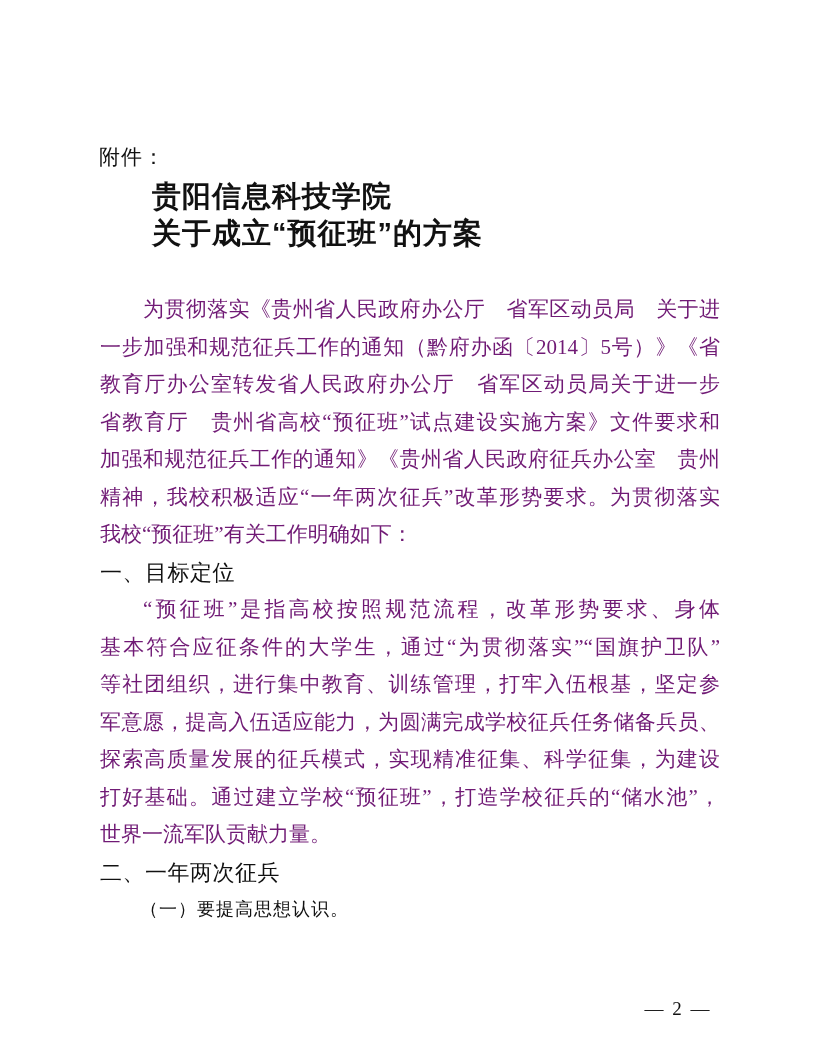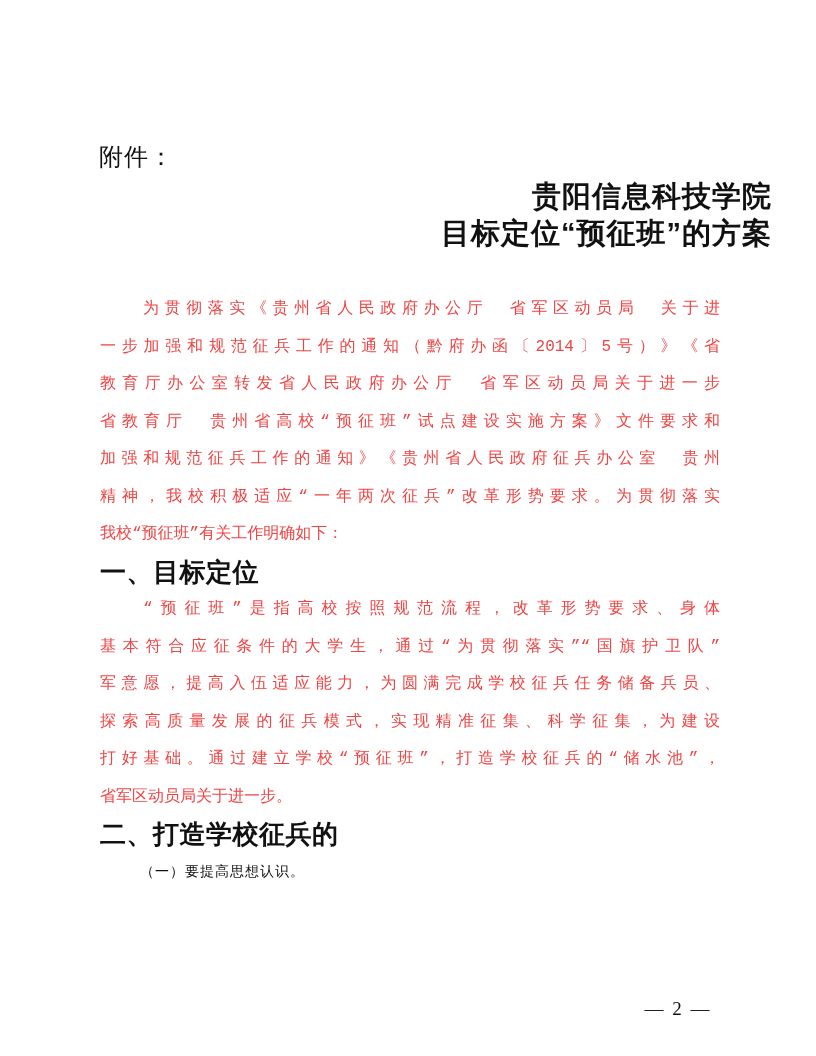--- a/index.html
+++ b/index.html
@@ -17,73 +17,73 @@
   .doc-page {
     position: absolute;
     inset: 0;
     background: #ffffff;
   }
   .attachment {
     position: absolute;
     left: 99px;
     top: 144px;
     font-family: "Liberation Serif", "DejaVu Serif", serif;
-    font-size: 24px;
+    font-size: 21px;
     line-height: 26px;
     letter-spacing: 1px;
   }
   .doc-title {
     position: absolute;
     left: 100px;
     top: 178px;
     width: 620px;
     padding-left: 52px;
     box-sizing: content-box;
-    text-align: right;
+    text-align: left;
     font-family: "Liberation Sans", "DejaVu Sans", sans-serif;
     font-weight: bold;
     font-size: 29px;
     line-height: 37px;
     letter-spacing: 1px;
     white-space: nowrap;
   }
   .doc-body {
     position: absolute;
     left: 100px;
     top: 291px;
     width: 620px;
   }
   .line {
-    font-family: Liberation Mono, monospace;
-    font-size: 16px;
+    font-family: Liberation Serif, serif;
+    font-size: 21px;
     line-height: 37.5px;
     height: 37.5px;
     white-space: nowrap;
-    color: #ef4444;
+    color: #701a75;
   }
   .line.fill {
     white-space: normal;
     text-align: justify;
     text-align-last: justify;
     text-justify: inter-character;
   }
   .line.indent {
     text-indent: 43px;
   }
   .heading {
     font-family: "Liberation Sans", "DejaVu Sans", sans-serif;
-    font-weight: bold;
-    font-size: 26px;
+    font-weight: normal;
+    font-size: 22px;
     line-height: 37.5px;
     height: 37.5px;
     letter-spacing: 0.5px;
   }
   .kaiti-item {
-    font-family: Liberation Mono, monospace;
-    font-size: 14px;
+    font-family: Liberation Sans, sans-serif;
+    font-size: 18px;
     line-height: 37.5px;
     height: 37.5px;
     text-indent: 40px;
     letter-spacing: 1px;
   }
   .page-number {
     position: absolute;
     top: 998px;
     left: 636px;
     width: 84px;
@@ -96,47 +96,48 @@
 </style>
 </head>
 <body>
 
 <div class="doc-page">
 
   <div class="attachment">附件：</div>
 
   <div class="doc-title">
     <div>贵阳信息科技学院</div>
-    <div>目标定位“预征班”的方案</div>
+    <div>关于成立“预征班”的方案</div>
   </div>
 
   <div class="doc-body">
 
     <div>
       <div class="line fill indent">为贯彻落实《贵州省人民政府办公厅　省军区动员局　关于进</div>
       <div class="line fill">一步加强和规范征兵工作的通知（黔府办函〔2014〕5号）》《省</div>
       <div class="line fill">教育厅办公室转发省人民政府办公厅　省军区动员局关于进一步</div>
       <div class="line fill">省教育厅　贵州省高校“预征班”试点建设实施方案》文件要求和</div>
       <div class="line fill">加强和规范征兵工作的通知》《贵州省人民政府征兵办公室　贵州</div>
       <div class="line fill">精神，我校积极适应“一年两次征兵”改革形势要求。为贯彻落实</div>
       <div class="line">我校“预征班”有关工作明确如下：</div>
     </div>
 
     <div class="heading">一、目标定位</div>
 
     <div>
       <div class="line fill indent">“预征班”是指高校按照规范流程，改革形势要求、身体</div>
       <div class="line fill">基本符合应征条件的大学生，通过“为贯彻落实”“国旗护卫队”</div>
+      <div class="line fill">等社团组织，进行集中教育、训练管理，打牢入伍根基，坚定参</div>
       <div class="line fill">军意愿，提高入伍适应能力，为圆满完成学校征兵任务储备兵员、</div>
       <div class="line fill">探索高质量发展的征兵模式，实现精准征集、科学征集，为建设</div>
       <div class="line fill">打好基础。通过建立学校“预征班”，打造学校征兵的“储水池”，</div>
-      <div class="line">省军区动员局关于进一步。</div>
+      <div class="line">世界一流军队贡献力量。</div>
     </div>
 
-    <div class="heading">二、打造学校征兵的</div>
+    <div class="heading">二、一年两次征兵</div>
 
     <div class="kaiti-item">（一）要提高思想认识。</div>
 
   </div>
 
   <div class="page-number">— 2 —</div>
 
 </div>
 
 </body></html>

